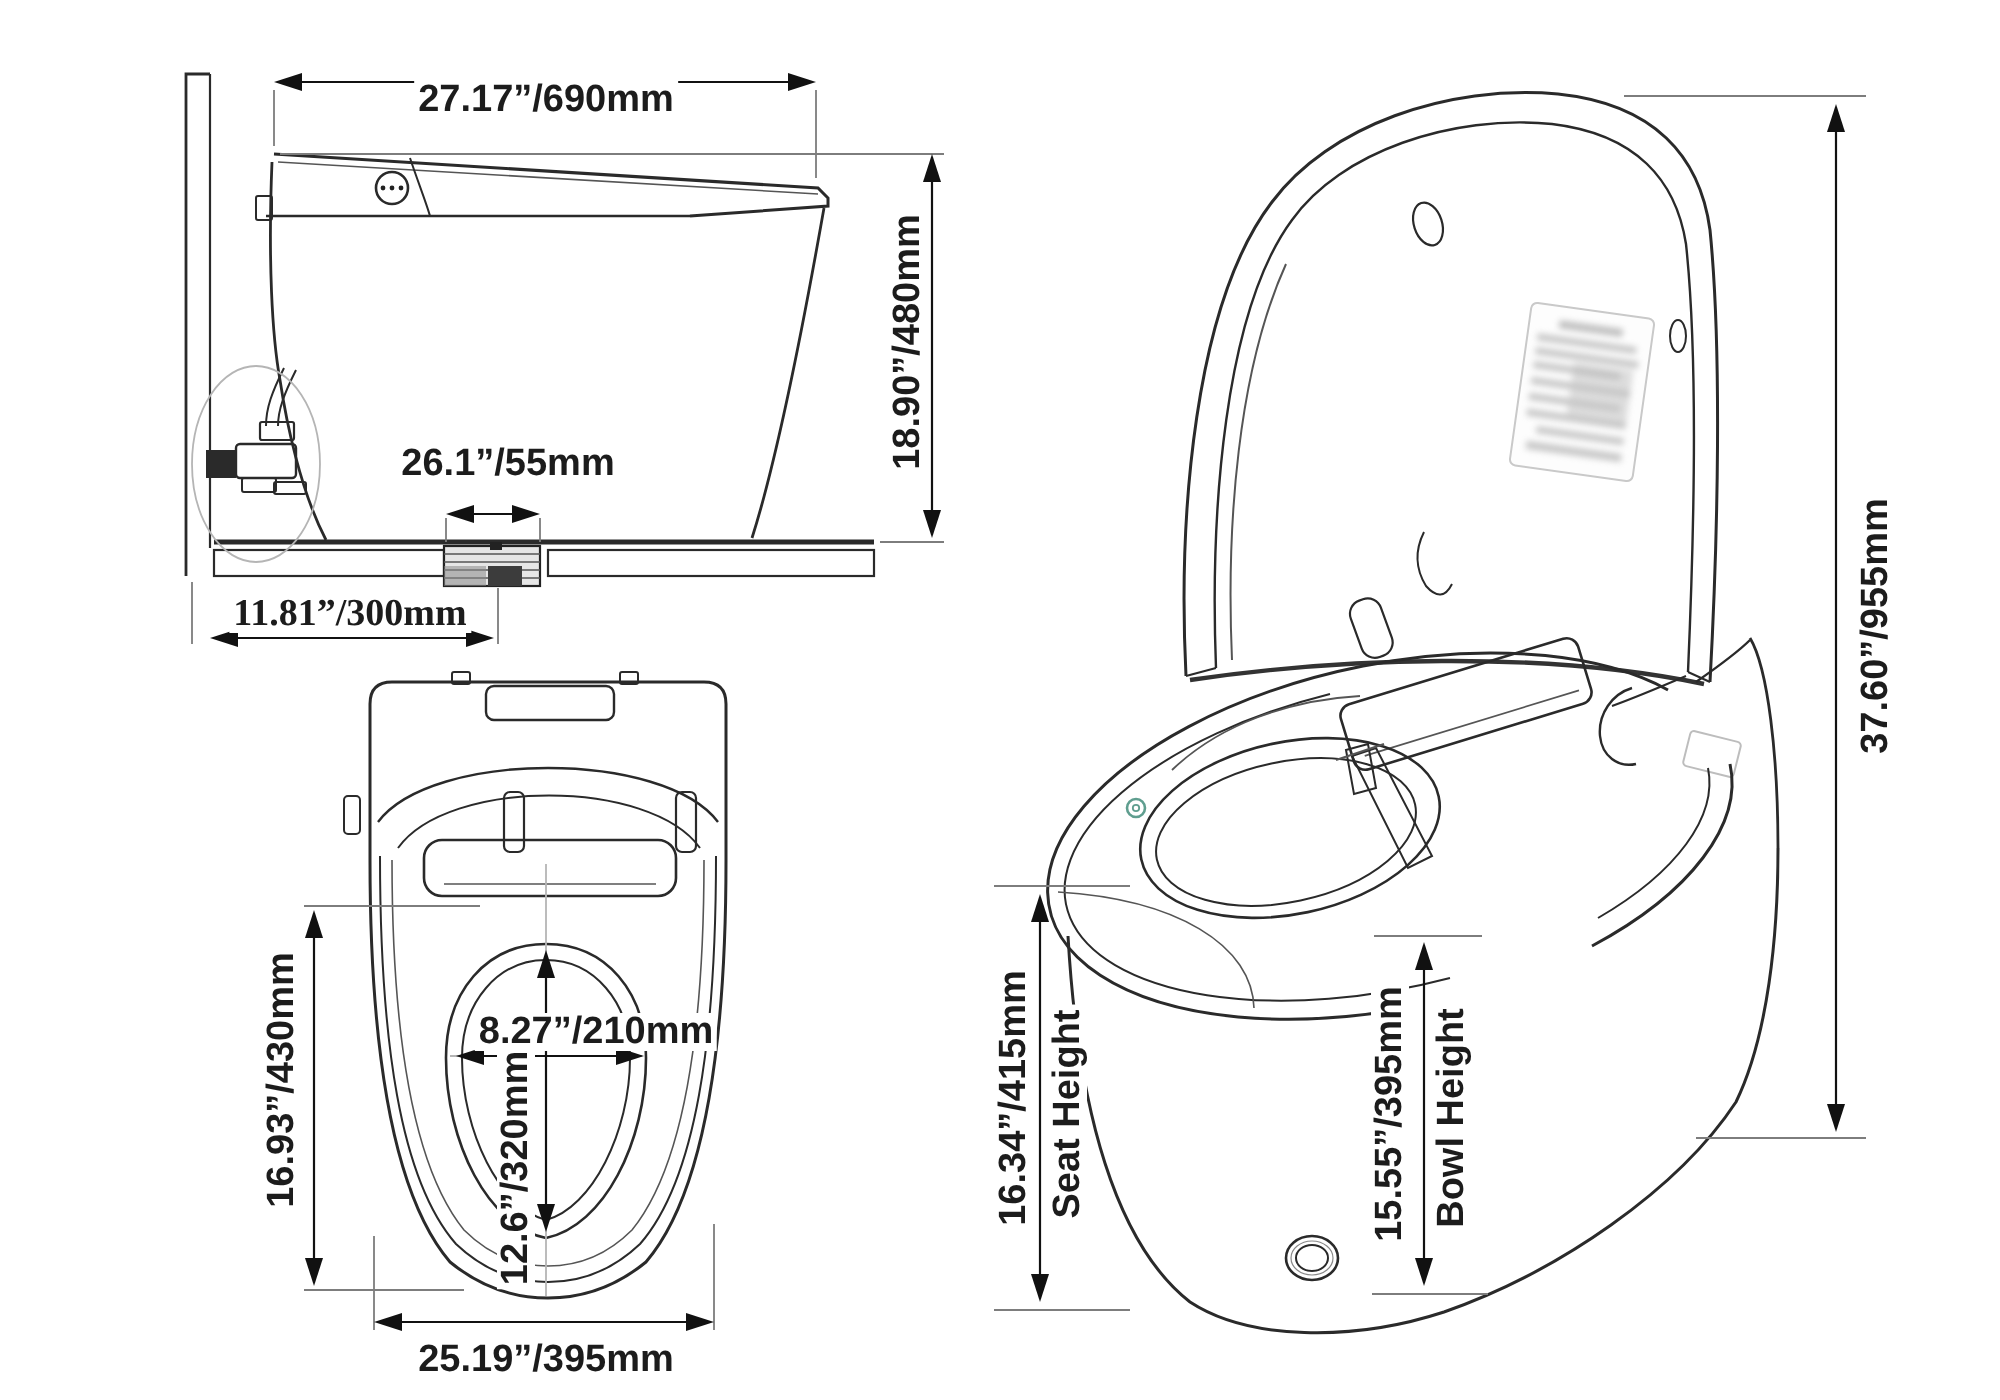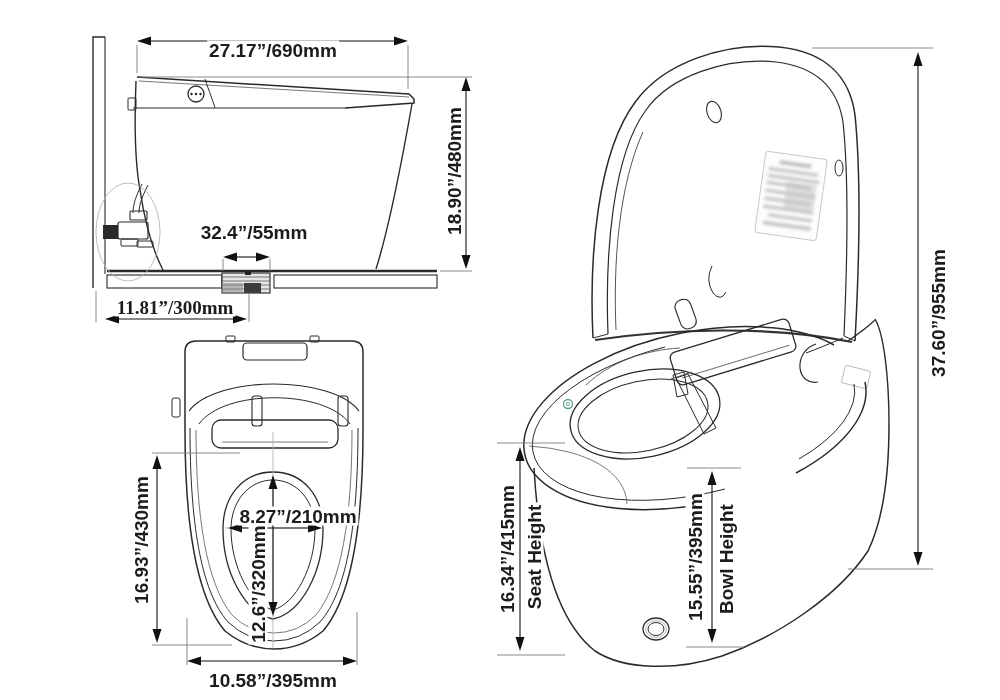--- a/index.html
+++ b/index.html
@@ -235,27 +235,27 @@
       <path class="extline" d="M687,468 H741 M686,647 H744"></path>
       <path class="dimline" d="M712,485 V629"></path>
       <path class="arrow" d="M712,471 L707.5,485 L716.5,485 Z"></path>
       <path class="arrow" d="M712,643 L707.5,629 L716.5,629 Z"></path>
     </g>
   </g>
 </svg>
 
 <div class="dim-label" style="left:273px;top:26px;margin-top:24px;">27.17”/690mm</div>
 <div class="dim-label rot" style="left:454px;top:171px;">18.90”/480mm</div>
-<div class="dim-label" style="left:254px;top:232px;">32.4”/55mm</div>
+<div class="dim-label" style="left:254px;top:232px;">26.1”/55mm</div>
 <div class="dim-label" style="left:175px;top:307px;font-family:Liberation Serif, serif;">11.81”/300mm</div>
 
 <div class="dim-label rot" style="left:141px;top:540px;">16.93”/430mm</div>
 <div class="dim-label" style="left:298px;top:516px;">8.27”/210mm</div>
 <div class="dim-label rot" style="left:258px;top:584px;">12.6”/320mm</div>
-<div class="dim-label" style="left:273px;top:680px;">10.58”/395mm</div>
+<div class="dim-label" style="left:273px;top:680px;">25.19”/395mm</div>
 
 <div class="dim-label rot" style="left:938px;top:313px;">37.60”/955mm</div>
 <div class="dim-label rot" style="left:507px;top:549px;">16.34”/415mm</div>
 <div class="dim-label rot" style="left:534px;top:557px;">Seat Height</div>
 <div class="dim-label rot" style="left:695px;top:557px;">15.55”/395mm</div>
 <div class="dim-label rot" style="left:726px;top:559px;">Bowl Height</div>
 
 </div>
 
 </body></html>

